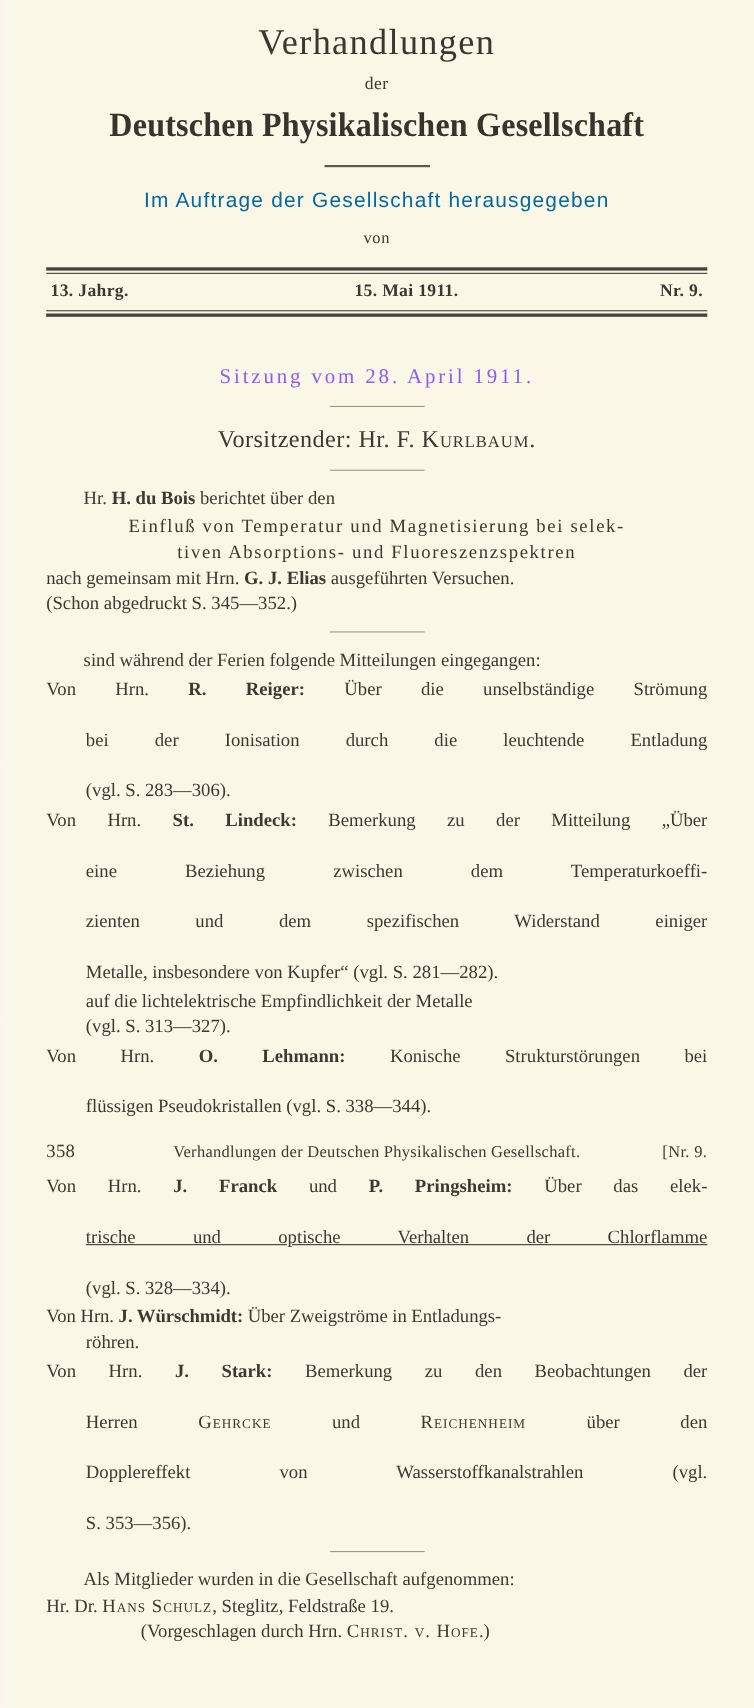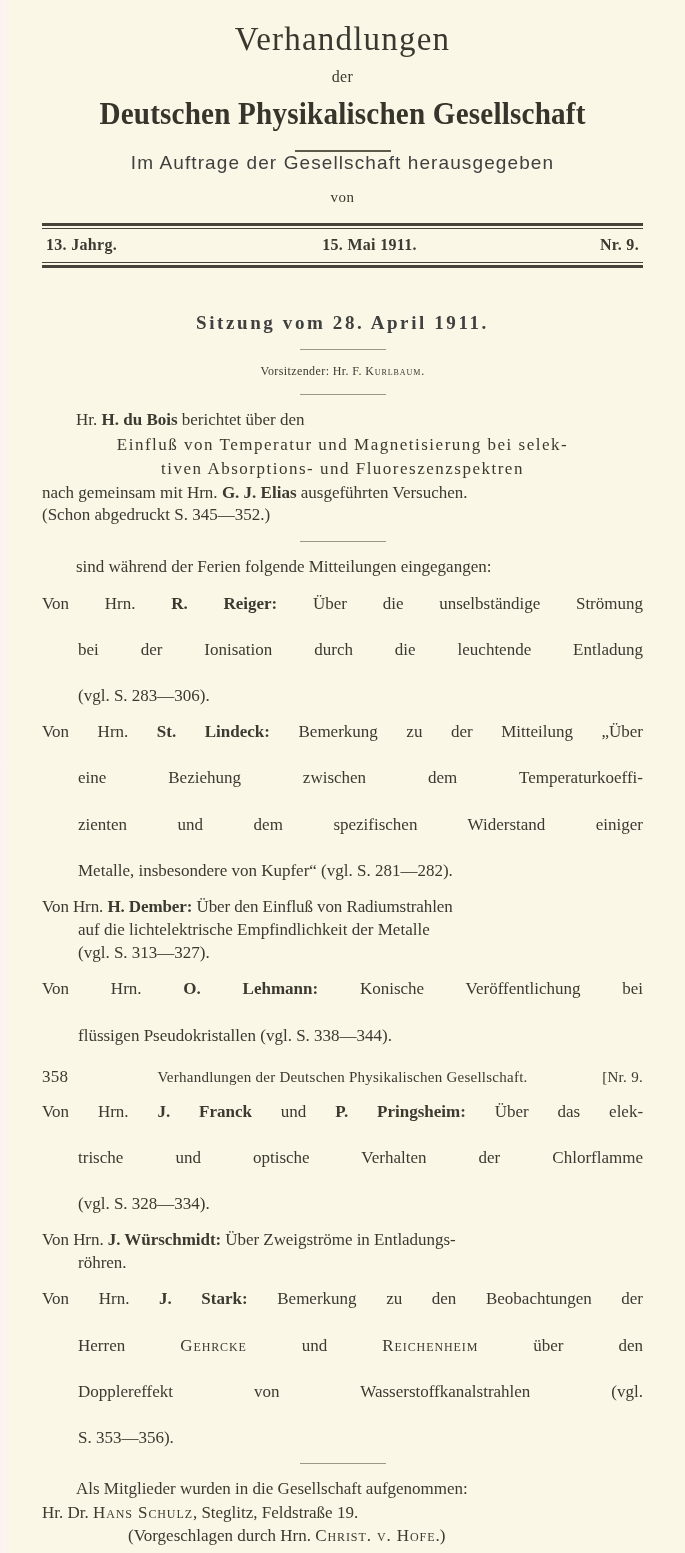--- a/index.html
+++ b/index.html
@@ -59,21 +59,22 @@
   .rule-short {
     width: 96px;
     height: 0;
     border-top: 2px solid #5d5a4c;
     margin: 18px auto 0 auto;
   }
   .mast-auftrag {
     font-family: "Liberation Sans", "DejaVu Sans", sans-serif;
     font-size: 19px;
     letter-spacing: 1.1px;
-    color: #404040;
+    margin-top: 20px;
+    color: #0369a1;
   }
   .mast-von {
     font-size: 15px;
     margin-top: 15px;
     letter-spacing: 0.5px;
   }
   .mast-editor {
     font-size: 23px;
     letter-spacing: 4.5px;
     margin-top: 13px;
@@ -106,29 +107,29 @@
   .issue-line .mid { margin-left: 22px; }
 
   
   .body-area {
     margin: 0 42px;
     font-size: 17px;
     line-height: 1.33;
   }
   .session-head {
     text-align: center;
-    font-weight: bold;
+    font-weight: normal;
     font-size: 19px;
     letter-spacing: 2.6px;
     margin-top: 42px;
-    color: #404040;
+    color: #8b5cf6;
   }
   .chairman {
     text-align: center;
-    font-size: 12px;
+    font-size: 22px;
     margin-top: 0;
     letter-spacing: 0.4px;
   }
   .sc {
     font-variant: small-caps;
     letter-spacing: 0.9px;
   }
   .divider {
     width: 86px;
     border-top: 1px solid #9b9884;
@@ -167,21 +168,21 @@
     line-height: 1.34;
   }
   .contrib-intro .j {
     display: block;
     text-align: justify;
   }
   .entry {
     padding-left: 36px;
     text-indent: -36px;
     text-align: justify;
-    margin-top: 13px;
+    margin-top: 3px;
     line-height: 1.36;
   }
   .entry .line {
     display: block;
     white-space: nowrap;
   }
   .entry .justline {
     display: block;
     text-align: justify;
   }
@@ -301,42 +302,41 @@
     </div>
 
     <div class="entry">
       <span class="justline"><span>Von Hrn.</span> <b>St. Lindeck:</b> <span>Bemerkung zu der Mitteilung „Über</span></span>
       <span class="justline" style="padding-left:36px;">eine Beziehung zwischen dem Temperaturkoeffi-</span>
       <span class="justline" style="padding-left:36px;">zienten und dem spezifischen Widerstand einiger</span>
       <span class="line" style="padding-left:36px;">Metalle, insbesondere von Kupfer“ (vgl. S. 281—282).</span>
     </div>
 
     <div class="entry">
-      <span class="line" style="letter-spacing:-0.1px;"><span>Von Hrn.</span> <b>H. Dember:</b> <span>Über den Einfluß von Radiumstrahlen</span></span>
       <span class="line" style="padding-left:36px;">auf die lichtelektrische Empfindlichkeit der Metalle</span>
       <span class="line" style="padding-left:36px;">(vgl. S. 313—327).</span>
     </div>
 
     <div class="entry">
-      <span class="justline"><span>Von Hrn.</span> <b>O. Lehmann:</b> <span>Konische Veröffentlichung bei</span></span>
+      <span class="justline"><span>Von Hrn.</span> <b>O. Lehmann:</b> <span>Konische Strukturstörungen bei</span></span>
       <span class="line" style="padding-left:36px;">flüssigen Pseudokristallen (vgl. S. 338—344).</span>
     </div>
   </div>
 
   <div class="running-head">
     <span class="pageno">358</span>
     <span class="rh-title">Verhandlungen der Deutschen Physikalischen Gesellschaft.</span>
     <span class="rh-nr">[Nr. 9.</span>
   </div>
 
   <div class="body-area" style="margin-top:10px;">
 
     <div class="entry">
       <span class="justline"><span>Von Hrn.</span> <b>J. Franck</b> <span>und</span> <b>P. Pringsheim:</b> <span>Über das elek-</span></span>
-      <span class="justline" style="padding-left:36px;">trische und optische Verhalten der Chlorflamme</span>
+      <span class="justline" style="padding-left:36px;text-decoration:underline;">trische und optische Verhalten der Chlorflamme</span>
       <span class="line" style="padding-left:36px;">(vgl. S. 328—334).</span>
     </div>
 
     <div class="entry">
       <span class="line" style="letter-spacing:-0.05px;"><span>Von Hrn.</span> <b>J. Würschmidt:</b> <span>Über Zweigströme in Entladungs-</span></span>
       <span class="line" style="padding-left:36px;">röhren.</span>
     </div>
 
     <div class="entry">
       <span class="justline"><span>Von Hrn.</span> <b>J. Stark:</b> <span>Bemerkung zu den Beobachtungen der</span></span>

